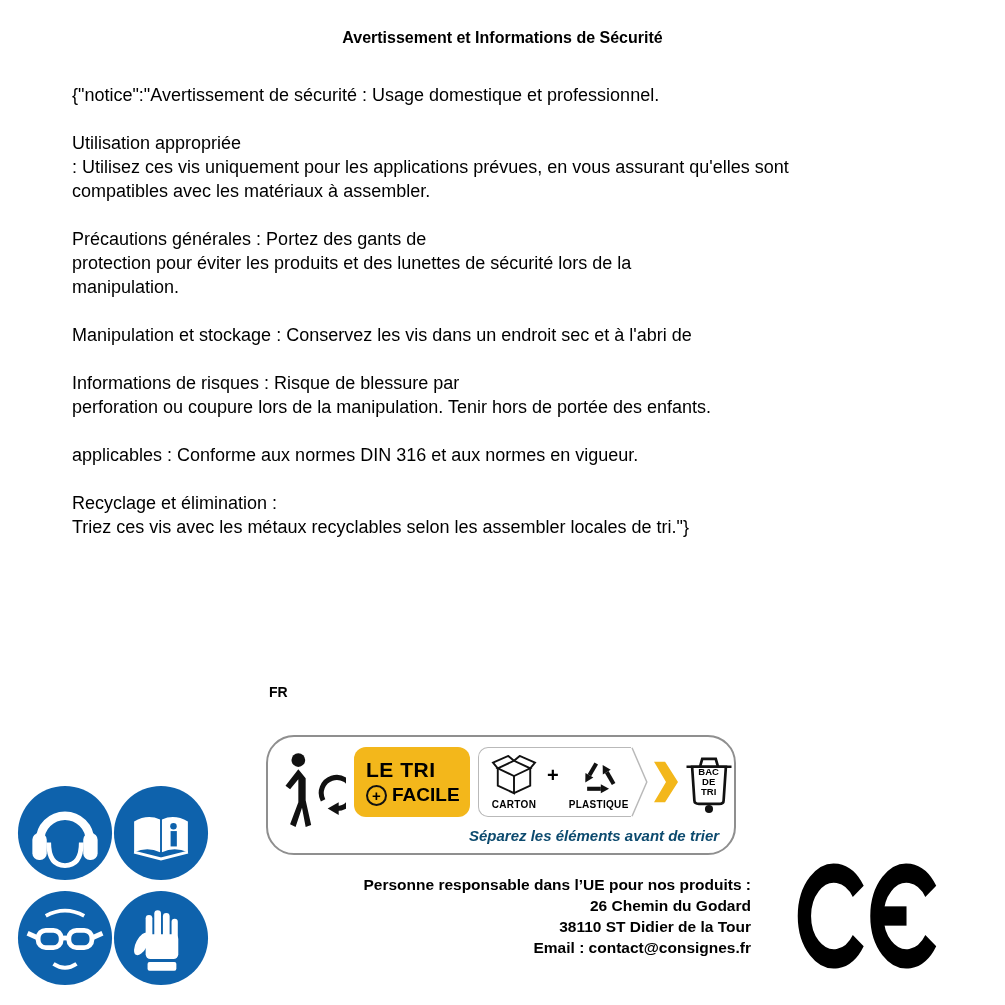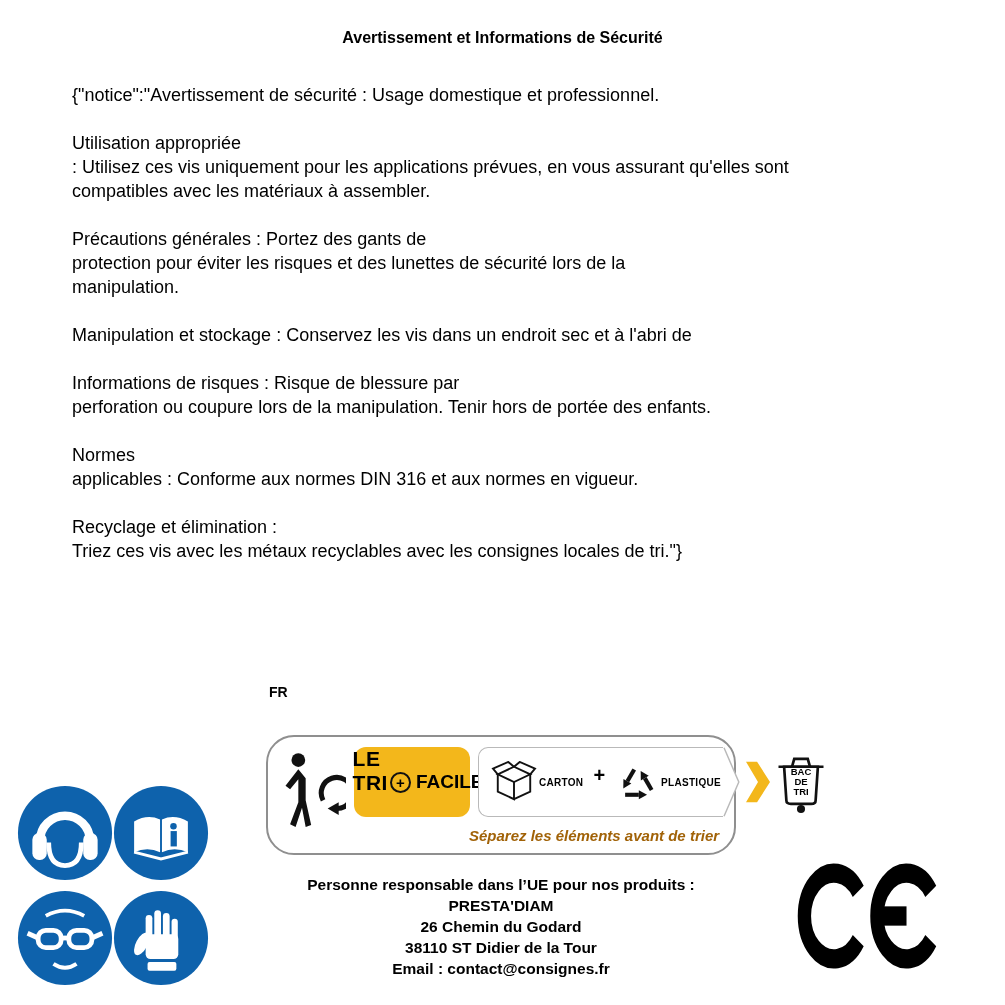--- a/index.html
+++ b/index.html
@@ -30,53 +30,53 @@
   
   .fr-label { position:absolute; left:269px; top:684px; font-size:14px; font-weight:bold; }
   .tri-box {
     position:absolute; left:266px; top:735px; width:470px; height:120px;
     border:2px solid #8f8f8f; border-radius:28px; background:#fff;
   }
   .triman { position:absolute; left:12px; top:12px; }
   .tri-yellow {
     position:absolute; left:86px; top:10px; width:116px; height:70px;
     background:var(--tri-yellow); border-radius:12px;
-    display:flex; justify-content:center; padding-left:12px; gap:2px;
+    display:flex; flex-direction:column; justify-content:center; padding-left:12px; gap:2px;
   }
   .tri-y1 { font-size:21px; font-weight:800; letter-spacing:.5px; }
   .tri-y2 { display:flex; align-items:center; gap:5px; font-size:19px; font-weight:800; }
   .plus-circle {
     width:21px; height:21px; border:2.5px solid #111; border-radius:50%;
     display:flex; align-items:center; justify-content:center;
     font-size:15px; font-weight:800; line-height:1; flex:0 0 auto;
   }
   .materials { position:absolute; left:210px; top:10px; height:70px; display:flex; align-items:center; }
   .mat-box {
     border:1.5px solid #b9b9b9; border-right:none; border-radius:10px 0 0 10px;
     height:70px; display:flex; align-items:center; gap:8px; padding:0 2px 0 12px; background:#fff;
   }
-  .mat-item { display:flex; flex-direction:row; align-items:center; gap:2px; }
+  .mat-item { display:flex; flex-direction:column; align-items:center; gap:2px; }
   .mat-label { font-size:10px; font-weight:bold; letter-spacing:.3px; }
   .mat-plus { font-size:20px; font-weight:bold; margin:0 2px 14px; }
   .mat-tip svg, .chev svg { display:block; }
   .chev { margin-left:5px; }
   .bin { position:relative; width:54px; height:62px; margin-left:4px; }
   .bin svg { position:absolute; inset:0; }
   .bin-text {
     position:absolute; top:16px; left:0; right:0; text-align:center;
     font-size:9.5px; font-weight:bold; line-height:10px;
   }
   .tri-tagline {
     position:absolute; left:200px; right:14px; bottom:9px; text-align:center;
-    font-style:italic; font-weight:bold; font-size:15px; color:#a16207;
+    font-style:italic; font-weight:bold; font-size:15px; color:#0c4a6e;
   }
 
   
   .address {
-    position:absolute; left:251px; top:874px; width:500px; text-align:center;
+    position:absolute; left:251px; top:874px; width:500px; text-align:right;
     font-size:15.5px; font-weight:bold; line-height:21px;
   }
 
   
   .ce { position:absolute; left:797px; top:857px; }
 </style>
 </head>
 <body>
 
 <div class="page">
@@ -84,33 +84,32 @@
   <div class="title">Avertissement et Informations de Sécurité</div>
 
   <div class="notice">
       <div class="line">{"notice":"Avertissement de sécurité : Usage domestique et professionnel.</div>
       <div class="line">&nbsp;</div>
       <div class="line">Utilisation appropriée</div>
       <div class="line">: Utilisez ces vis uniquement pour les applications prévues, en vous assurant qu'elles sont</div>
       <div class="line">compatibles avec les matériaux à assembler.</div>
       <div class="line">&nbsp;</div>
       <div class="line">Précautions générales : Portez des gants de</div>
-      <div class="line">protection pour éviter les risques et des lunettes de sécurité lors de la</div>
+      <div class="line">protection pour éviter les produits et des lunettes de sécurité lors de la</div>
       <div class="line">manipulation.</div>
       <div class="line">&nbsp;</div>
       <div class="line">Manipulation et stockage : Conservez les vis dans un endroit sec et à l'abri de</div>
       <div class="line">&nbsp;</div>
       <div class="line">Informations de risques : Risque de blessure par</div>
       <div class="line">perforation ou coupure lors de la manipulation. Tenir hors de portée des enfants.</div>
       <div class="line">&nbsp;</div>
-      <div class="line">Normes</div>
       <div class="line">applicables : Conforme aux normes DIN 316 et aux normes en vigueur.</div>
       <div class="line">&nbsp;</div>
       <div class="line">Recyclage et élimination :</div>
-      <div class="line">Triez ces vis avec les métaux recyclables avec les consignes locales de tri."}</div>
+      <div class="line">Triez ces vis avec les métaux recyclables selon les assembler locales de tri."}</div>
     </div>
 
   <div class="pictos">
     <div class="picto">
       <svg viewBox="0 0 100 100">
         <circle class="picto-bg" cx="50" cy="50" r="49"></circle>
         <path d="M 24 58 A 26 26 0 1 1 76 58" fill="none" stroke="#fff" stroke-width="9"></path>
         <path d="M 33 60 Q 33 84 50 84 Q 67 84 67 60" fill="none" stroke="#fff" stroke-width="5"></path>
         <rect x="16" y="50" width="15" height="28" rx="7" fill="#fff"></rect>
         <rect x="69" y="50" width="15" height="28" rx="7" fill="#fff"></rect>
@@ -229,21 +228,20 @@
           <div>TRI</div>
         </div>
       </div>
     </div>
 
     <div class="tri-tagline">Séparez les éléments avant de trier</div>
   </div>
 
   <div class="address">
       <div class="line">Personne responsable dans l’UE pour nos produits :</div>
-      <div class="line">PRESTA'DIAM</div>
       <div class="line">26 Chemin du Godard</div>
       <div class="line">38110 ST Didier de la Tour</div>
       <div class="line">Email : contact@consignes.fr</div>
     </div>
 
   <div class="ce">
     <svg viewBox="0 0 200 110" width="148" height="118" preserveAspectRatio="none">
       <g fill="none" stroke="#000" stroke-width="18">
         <path d="M 82.77 32.06 A 40 40 0 1 0 82.77 77.94"></path>
         <path d="M 180.77 32.06 A 40 40 0 1 0 180.77 77.94"></path>

